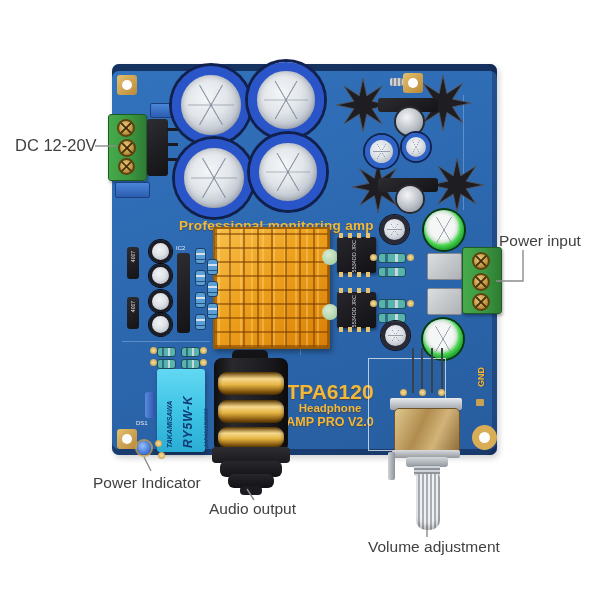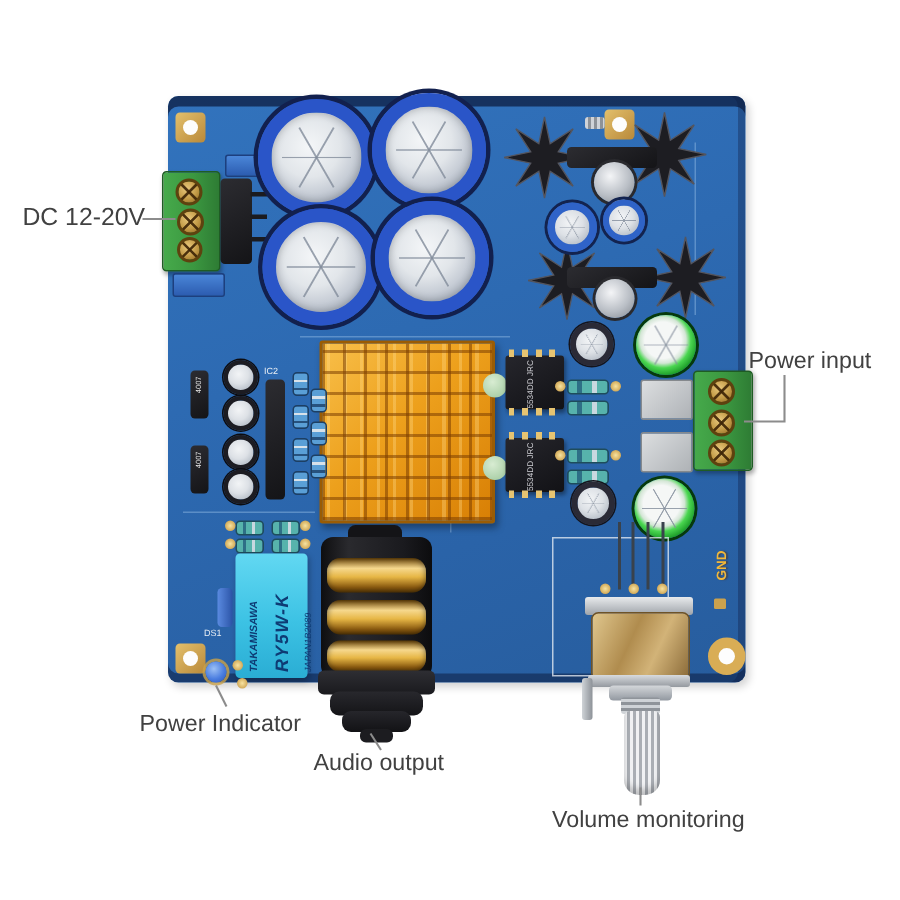--- a/index.html
+++ b/index.html
@@ -84,20 +84,26 @@
     </div>
   <div class="abs mount-sq" style="left:403px;top:73px">
       <span class="hole"></span>
     </div>
   <div class="abs" style="left:390px;top:78px;width:13px;height:8px;background:repeating-linear-gradient(90deg,#cfd3d8 0 2px,#8d9298 2px 4px);border-radius:2px"></div>
   <div class="abs mount-sq" style="left:117px;top:429px">
       <span class="hole"></span>
     </div>
   <div class="abs mount-ring" style="left:472px;top:425px"></div>
 
+  <div class="abs silk" style="left:179px;top:218px;font-size:13.5px;letter-spacing:.3px">Professional monitoring amp</div>
+  <div class="abs" style="left:330px;top:381px;text-align:center;transform:translateX(-50%)">
+    <div class="silk" style="font-size:21px;line-height:21px">TPA6120</div>
+    <div class="silk" style="font-size:11.5px;line-height:13px">Headphone</div>
+    <div class="silk" style="font-size:12.5px;line-height:14px">AMP PRO V2.0</div>
+  </div>
   <div class="abs silk" style="left:471px;top:372px;font-size:9px;transform:rotate(-90deg);transform-origin:center">GND</div>
   <div class="abs" style="left:476px;top:399px;width:8px;height:7px;background:#caa14e;border-radius:1px"></div>
   <div class="abs" style="left:176px;top:245px;font-size:6px;color:#e8eef4">IC2</div>
   <div class="abs" style="left:136px;top:420px;font-size:6px;color:#e8eef4">DS1</div>
 
   <div class="abs term" style="left:108px;top:114px;width:37px;height:65px"></div>
   <div class="abs screw" style="left:117px;top:119px;width:18px;height:18px"></div>
   <div class="abs screw" style="left:118px;top:139px;width:18px;height:18px"></div>
   <div class="abs screw" style="left:118px;top:158px;width:17px;height:17px"></div>
   <div class="abs blackpart" style="left:147px;top:119px;width:21px;height:57px"></div>
@@ -256,15 +262,15 @@
     <path d="M496,281 L523,281 L523,250" stroke="#8c8c8c" stroke-width="1.4" fill="none"></path>
     <path d="M144,457 L151,471" stroke="#8c8c8c" stroke-width="1.4" fill="none"></path>
     <path d="M247,489 L254,500" stroke="#8c8c8c" stroke-width="1.4" fill="none"></path>
     <path d="M427,525 L427,537" stroke="#8c8c8c" stroke-width="1.4" fill="none"></path>
   </svg>
 
   <div class="abs ann" style="left:15px;top:136px;font-size:16.5px">DC 12-20V</div>
   <div class="abs ann" style="left:499px;top:232px">Power input</div>
   <div class="abs ann" style="left:209px;top:500px">Audio output</div>
   <div class="abs ann" style="left:93px;top:474px">Power Indicator</div>
-  <div class="abs ann" style="left:368px;top:538px">Volume monitoring</div>
+  <div class="abs ann" style="left:368px;top:538px">Volume adjustment</div>
 
 </div>
 
 </body></html>

